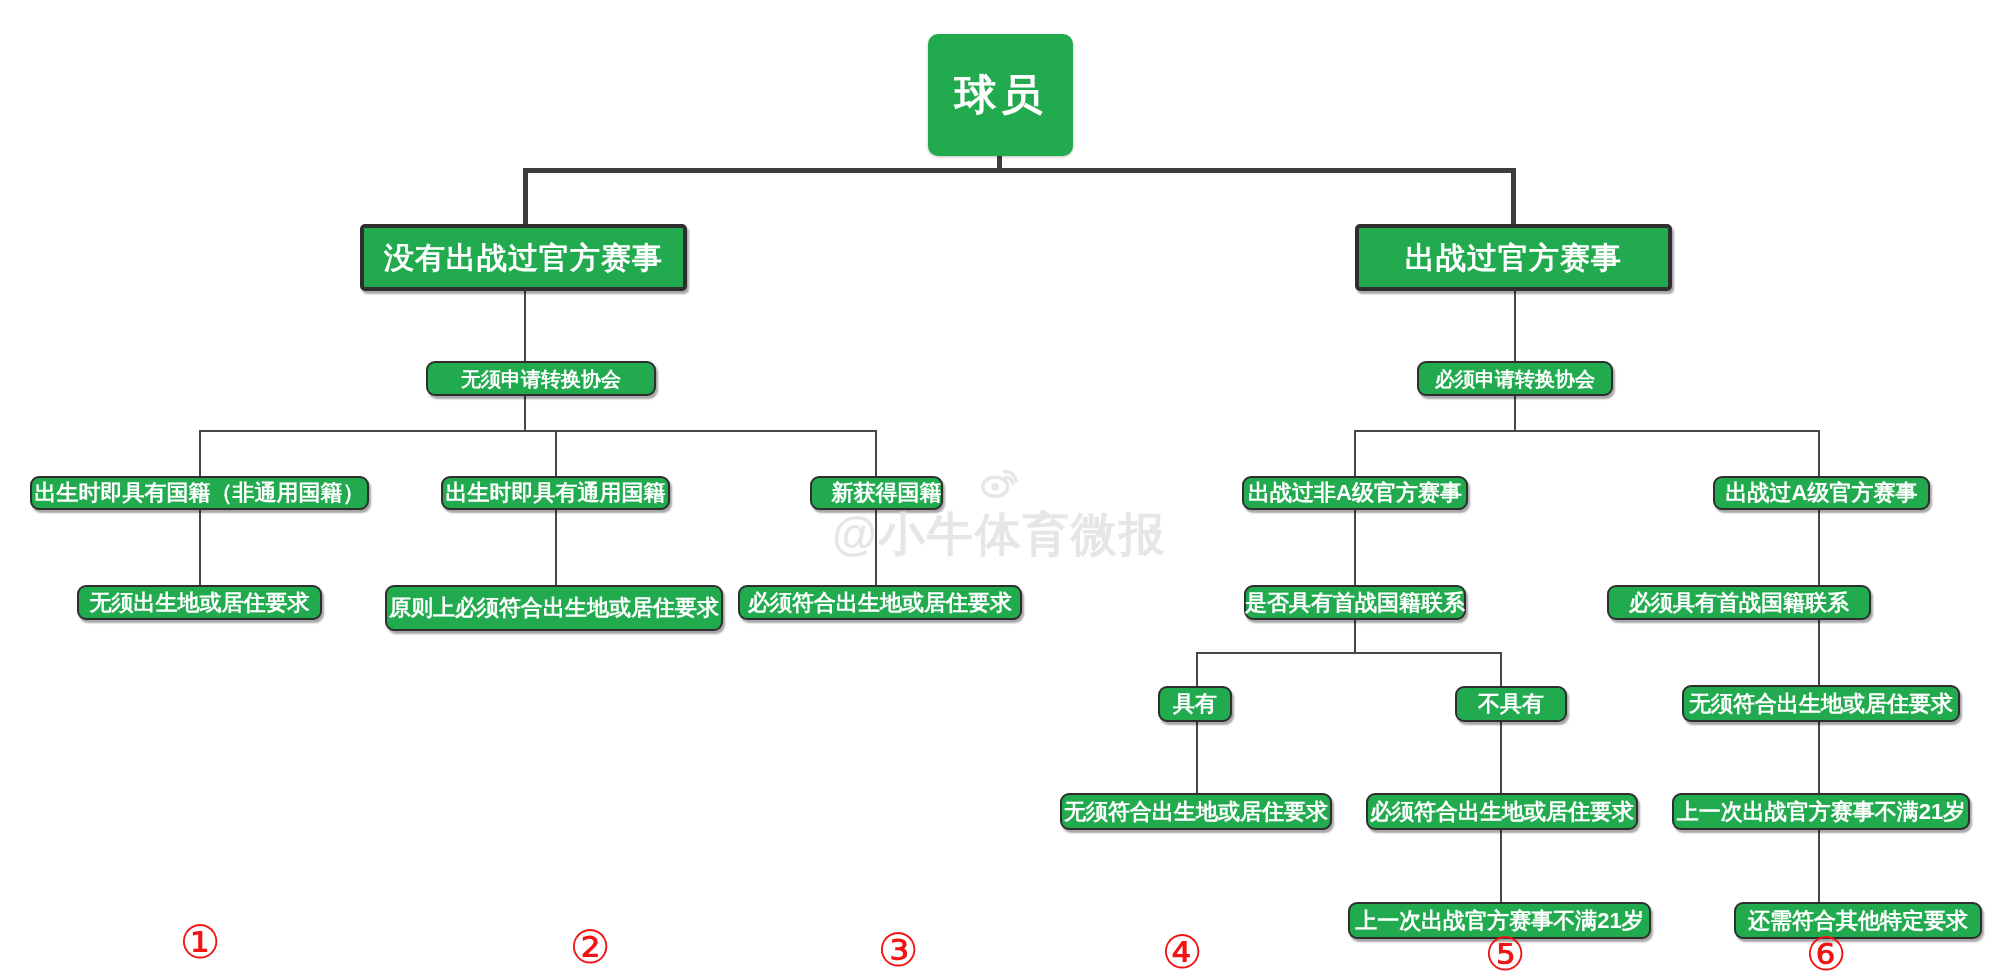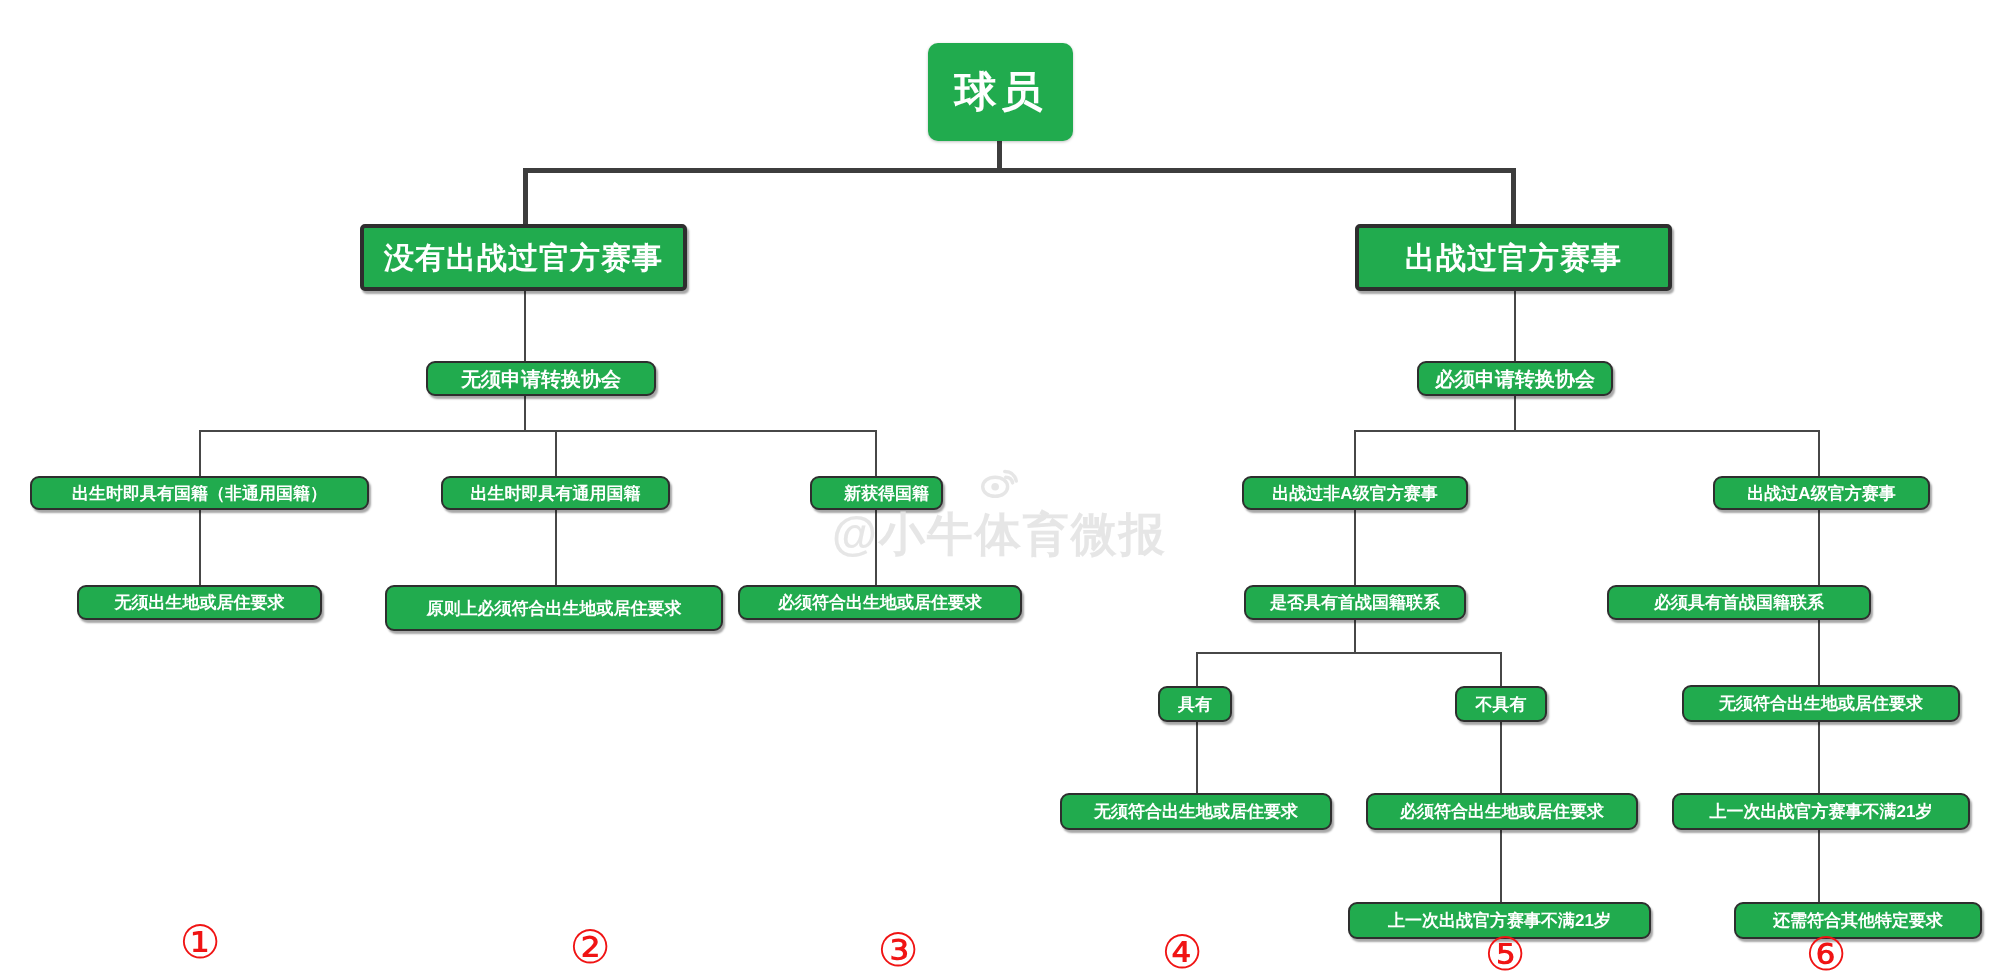--- a/index.html
+++ b/index.html
@@ -13,21 +13,21 @@
   html,body{background:#ffffff;}
   body{font-family:"Liberation Sans","DejaVu Sans",sans-serif;}
   .canvas{
     position:relative;width:2000px;height:971px;background:#ffffff;overflow:hidden;
   }
   .node{
     position:absolute;background:var(--node-green);color:#ffffff;font-weight:bold;
     display:flex;align-items:center;justify-content:center;white-space:nowrap;
     border:2px solid var(--border-dark);border-radius:9px;
     box-shadow:2px 3px 2px rgba(0,0,0,0.35);
-    font-size:17px;line-height:1;z-index:2;
+    font-size:22px;line-height:1;z-index:2;
   }
   .node.header{border-width:4px;border-radius:5px;font-size:30px;letter-spacing:1px;}
   .node.root{border:none;border-radius:10px;font-size:42px;letter-spacing:4px;
     box-shadow:0 1px 3px rgba(0,0,0,0.25);}
   .vline,.hline{position:absolute;background:var(--line-color);z-index:1;}
   .vline{width:2px;}
   .hline{height:2px;}
   .vline.thick{width:5px;background:var(--thick-line);}
   .hline.thick{height:5px;background:var(--thick-line);}
   .num{
@@ -74,21 +74,21 @@
   <div class="hline" style="left:1196px;top:652px;width:306px;"></div>
   <div class="vline" style="left:1196px;top:652px;height:34px;"></div>
   <div class="vline" style="left:1500px;top:652px;height:34px;"></div>
   <div class="vline" style="left:1818px;top:620px;height:65px;"></div>
   <div class="vline" style="left:1196px;top:722px;height:71px;"></div>
   <div class="vline" style="left:1500px;top:722px;height:71px;"></div>
   <div class="vline" style="left:1818px;top:722px;height:71px;"></div>
   <div class="vline" style="left:1500px;top:830px;height:72px;"></div>
   <div class="vline" style="left:1818px;top:830px;height:72px;"></div>
 
-  <div class="node root" style="left:928px;top:43px;width:145px;height:98px;text-align:center;">球员</div>
+  <div class="node root" style="left:928px;top:34px;width:145px;height:122px;text-align:center;">球员</div>
 
   <div class="node header" style="left:360px;top:224px;width:327px;height:67px;">没有出战过官方赛事</div>
   <div class="node" style="left:426px;top:361px;width:230px;height:35px;font-size:20px;">无须申请转换协会</div>
 
   <div class="node" style="left:30px;top:476px;width:339px;height:34px;">出生时即具有国籍（非通用国籍）</div>
   <div class="node" style="left:441px;top:476px;width:229px;height:34px;">出生时即具有通用国籍</div>
   <div class="node" style="left:810px;top:476px;width:133px;height:34px;padding-left:20px;">新获得国籍</div>
 
   <div class="node" style="left:77px;top:585px;width:245px;height:35px;">无须出生地或居住要求</div>
   <div class="node" style="left:385px;top:585px;width:338px;height:46px;">原则上必须符合出生地或居住要求</div>
@@ -97,21 +97,21 @@
   <div class="node header" style="left:1355px;top:224px;width:317px;height:67px;">出战过官方赛事</div>
   <div class="node" style="left:1417px;top:361px;width:196px;height:35px;font-size:20px;">必须申请转换协会</div>
 
   <div class="node" style="left:1242px;top:476px;width:226px;height:34px;">出战过非A级官方赛事</div>
   <div class="node" style="left:1713px;top:476px;width:217px;height:34px;">出战过A级官方赛事</div>
 
   <div class="node" style="left:1244px;top:585px;width:222px;height:35px;">是否具有首战国籍联系</div>
   <div class="node" style="left:1607px;top:585px;width:264px;height:35px;">必须具有首战国籍联系</div>
 
   <div class="node" style="left:1158px;top:686px;width:74px;height:36px;">具有</div>
-  <div class="node" style="left:1455px;top:686px;width:92px;height:36px;">不具有</div>
+  <div class="node" style="left:1455px;top:686px;width:112px;height:36px;">不具有</div>
   <div class="node" style="left:1682px;top:685px;width:278px;height:37px;">无须符合出生地或居住要求</div>
 
   <div class="node" style="left:1060px;top:793px;width:272px;height:37px;">无须符合出生地或居住要求</div>
   <div class="node" style="left:1366px;top:793px;width:272px;height:37px;">必须符合出生地或居住要求</div>
   <div class="node" style="left:1672px;top:793px;width:298px;height:37px;">上一次出战官方赛事不满21岁</div>
 
   <div class="node" style="left:1348px;top:902px;width:303px;height:37px;">上一次出战官方赛事不满21岁</div>
   <div class="node" style="left:1702px;top:902px;width:248px;height:37px;margin-left:32px;">还需符合其他特定要求</div>
 
   <span class="num" style="left:200px;top:942px;">①</span>

